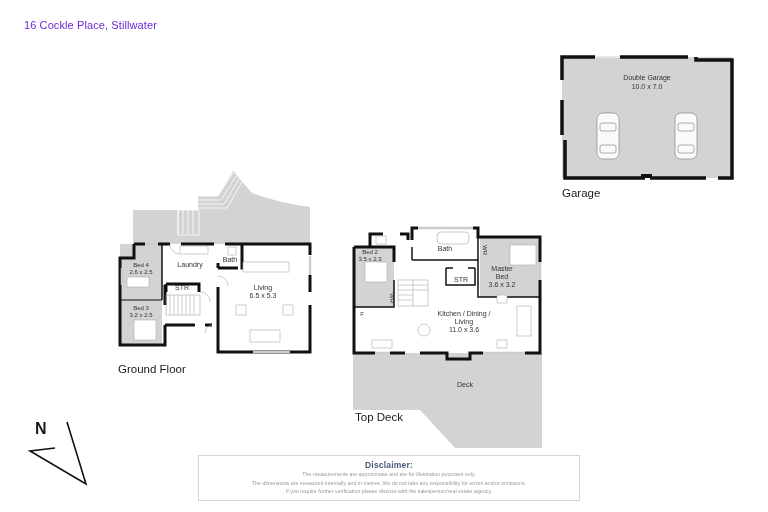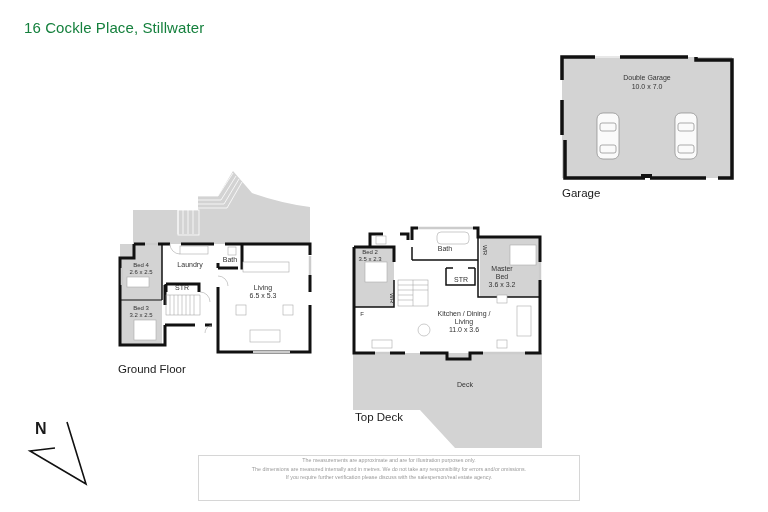--- a/index.html
+++ b/index.html
@@ -1,17 +1,17 @@
 <!DOCTYPE html>
 <html><head>
 <meta charset="utf-8">
 <style>
   html, body { margin: 0; padding: 0; background: #ffffff; }
   body { width: 768px; height: 512px; position: relative; overflow: hidden; font-family: "Liberation Sans", sans-serif; }
-  .title { position: absolute; left: 24px; top: 19px; font-size: 15px; color: #15803d; letter-spacing: 0.1px; text-align: right; }
+  .title { position: absolute; left: 24px; top: 19px; font-size: 11px; color: #6d28d9; letter-spacing: 0.1px; text-align: right; }
   .floor-label { position: absolute; font-size: 11.5px; color: #1a1a1a; }
   svg.plan { position: absolute; left: 0; top: 0; }
   .room-text { font-family: "Liberation Sans", sans-serif; font-size: 7px; fill: #333; text-anchor: middle; }
   .disclaimer { position: absolute; left: 198px; top: 455px; width: 382px; height: 46px; border: 1px solid #d6d6d6; background: #fff; box-sizing: border-box; text-align: center; }
   .disclaimer .d-title { font-size: 8.5px; font-weight: bold; color: #4a5a7a; margin-top: 4px; letter-spacing: 0.2px; }
   .disclaimer .d-line { font-size: 5.3px; color: #9a9a9a; line-height: 8.5px; white-space: nowrap; }
   .north { position: absolute; left: 35px; top: 420px; font-size: 16px; font-weight: bold; color: #1a1a1a; }
 </style>
 </head>
 <body>
@@ -178,16 +178,17 @@
     <path d="M67 422 L86 484 L30 451 L55 448"></path>
   </g>
 </svg>
 
 <div class="floor-label" style="left:118px; top:363px;text-align:right;">Ground Floor</div>
 <div class="floor-label" style="left:355px; top:411px;">Top Deck</div>
 <div class="floor-label" style="left:562px; top:187px;text-align:right;">Garage</div>
 <div class="north">N</div>
 
 <div class="disclaimer">
+  <div class="d-title">Disclaimer:</div>
   <div class="d-line">The measurements are approximate and are for illustration purposes only.</div>
   <div class="d-line">The dimensions are measured internally and in metres. We do not take any responsibility for errors and/or omissions.</div>
   <div class="d-line">If you require further verification please discuss with the salesperson/real estate agency.</div>
 </div>
 
 </body></html>

